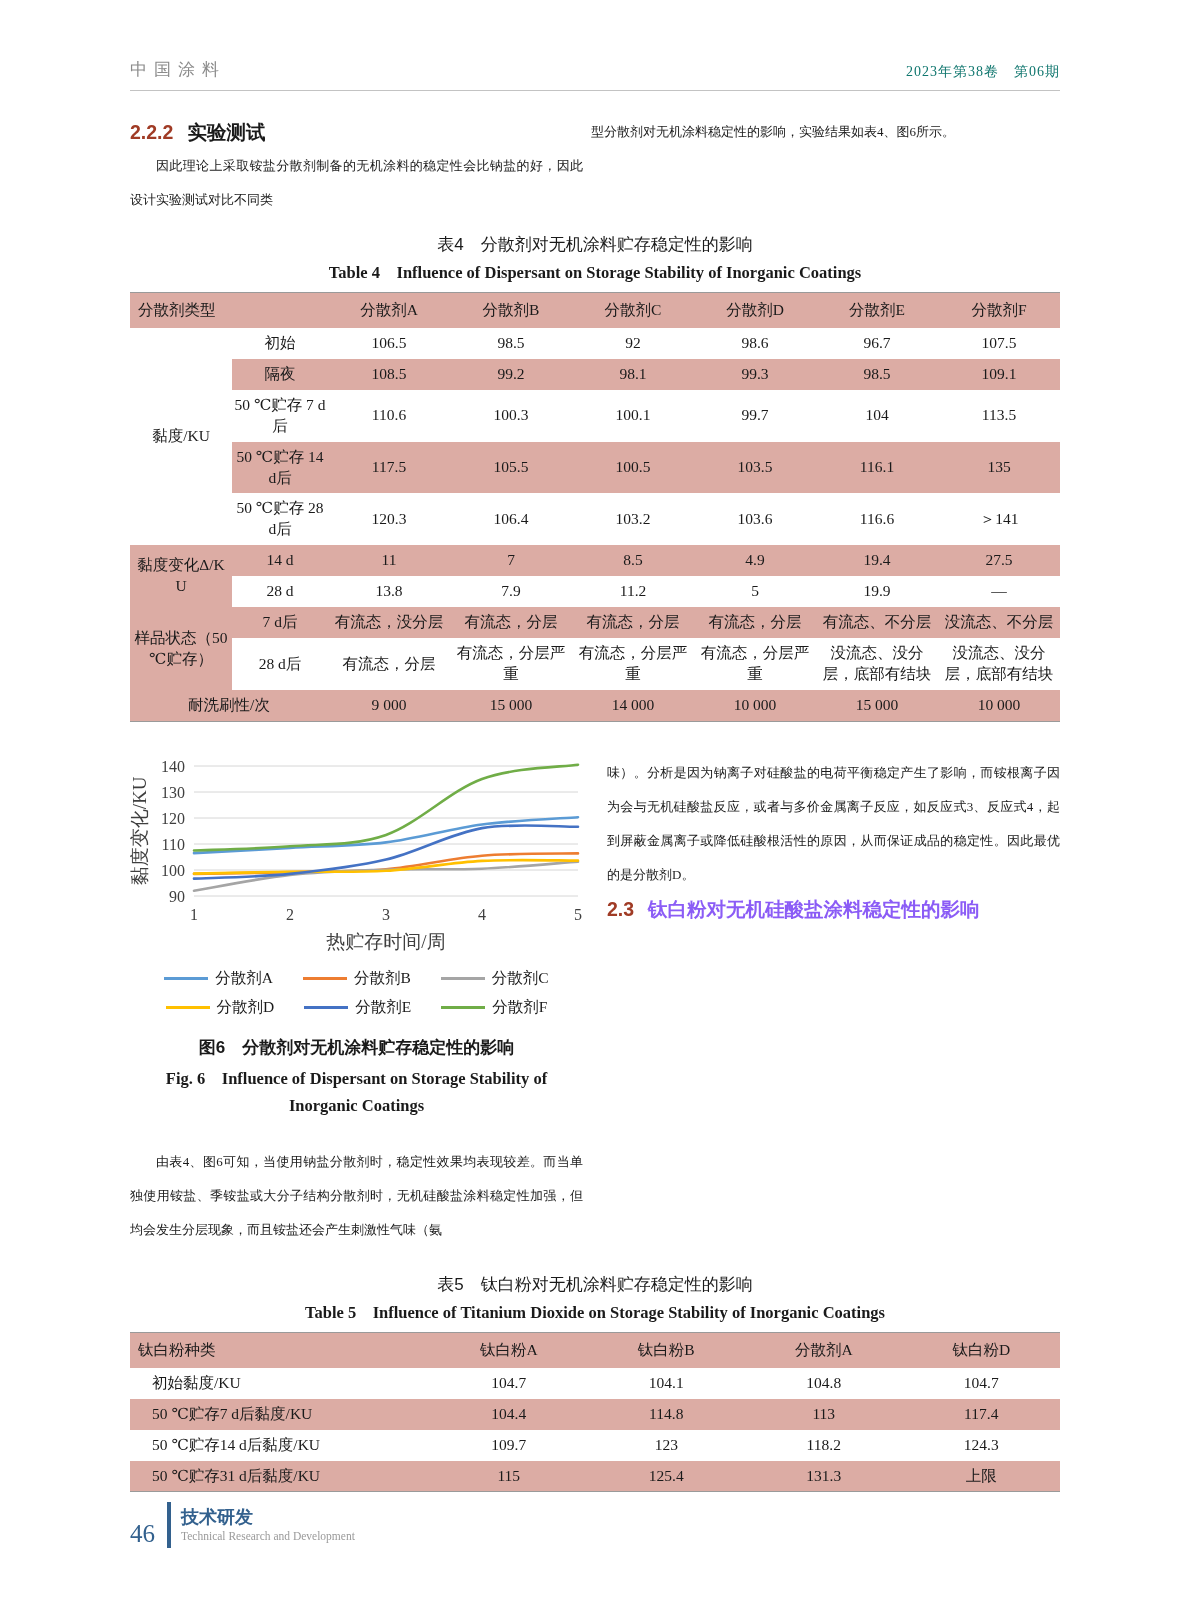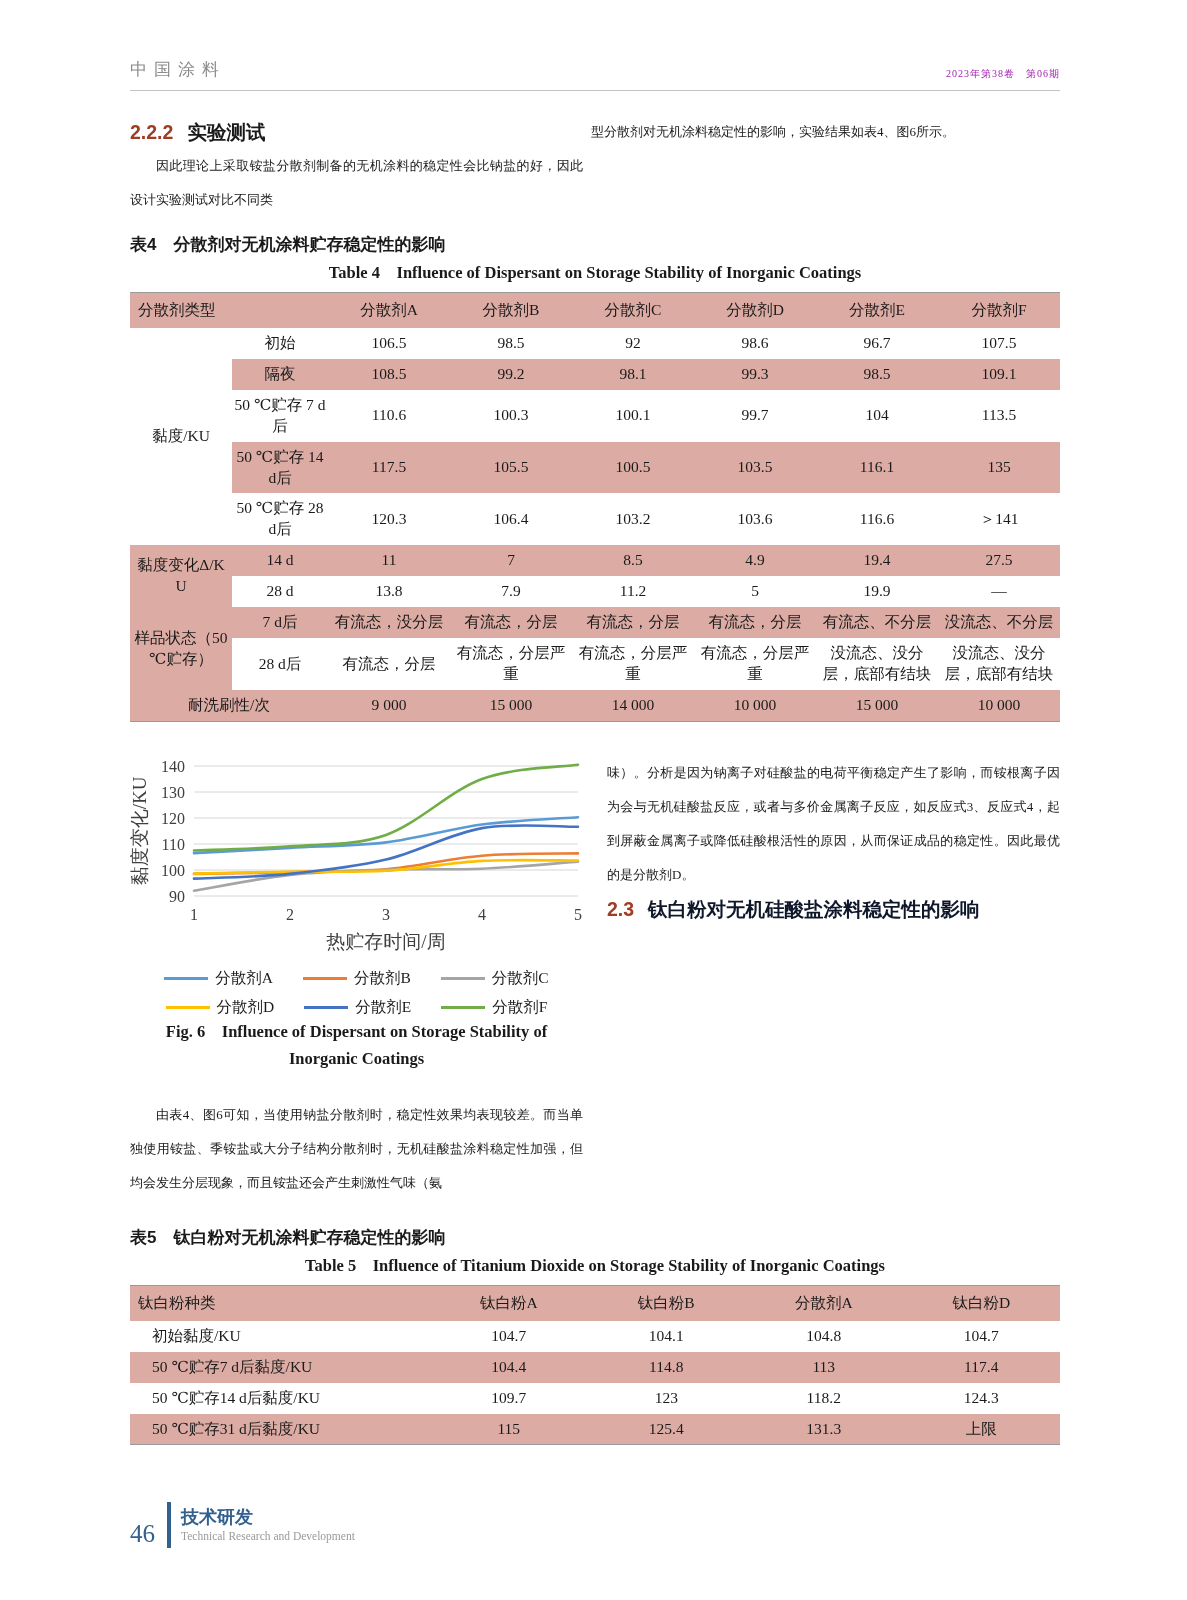--- a/index.html
+++ b/index.html
@@ -5,35 +5,35 @@
   html,body{margin:0;padding:0;background:#ffffff;}
   .page{
     position:relative; width:1187px; height:1600px; background:#fff;
     box-sizing:border-box; padding:58px 127px 0 130px; overflow:hidden;
     font-family:"Liberation Serif","DejaVu Serif",serif; color:#1a1a1a;
   }
   
   .pg-header{display:flex; justify-content:space-between; align-items:flex-end;
     padding-bottom:9px; border-bottom:1px solid #c3c3c3;}
   .brand{font-size:17px; color:#8b8b8b; letter-spacing:7px;}
-  .issue{font-size:10px; color:#a21caf; letter-spacing:1px;}
+  .issue{font-size:14px; color:#0f766e; letter-spacing:1px;}
   
   .cols{display:flex; gap:24px;}
   .col{width:453px; flex:0 0 453px;}
   .para{font-size:13px; line-height:34px; text-align:justify; margin:0;}
   .indent{text-indent:2em;}
   .h-sec{font-family:"Liberation Sans","DejaVu Sans",sans-serif; font-weight:bold;
     font-size:19.5px; line-height:34px; margin:0;}
   .h-num{color:#a03b25; margin-right:14px;}
-  .h-red{color:#0f172a;}
+  .h-red{color:#8b5cf6;}
   .top-block{margin-top:24px;gap:8px;}
   
   .tbl-block{margin-top:16px;}
-  .tbl-title-cn{text-align:left; font-family:"Liberation Sans","DejaVu Sans",sans-serif;
-    font-weight:bold; font-size:17px; margin:0 0 6px 0;}
+  .tbl-title-cn{text-align:center; font-family:"Liberation Sans","DejaVu Sans",sans-serif;
+    font-weight:normal; font-size:17px; margin:0 0 6px 0;}
   .tbl-title-en{text-align:center; font-weight:bold; font-size:16.5px; margin:0 0 8px 0;}
   table.data{border-collapse:collapse; width:100%; table-layout:fixed;
     border-top:1.5px solid #9a9a9a; border-bottom:1.5px solid #9a9a9a;}
   table.data td, table.data th{font-weight:normal; font-size:15.5px; line-height:1.35;
     padding:5px 2px; text-align:center; vertical-align:middle; word-break:break-all;}
   table.data th{background:#dcaca4; padding:7px 2px;}
   table.data th.first, table.data td.rowlabel{text-align:left; padding-left:8px; word-break:keep-all;}
   tr.alt td{background:#dcaca4;}
   td.glabel{background:#ffffff; text-align:left; padding-left:8px;}
   td.glabel.pink{background:#dcaca4;}
@@ -255,20 +255,21 @@
             <span class="legend-item">
               <span class="legend-swatch" style="background: rgb(68, 114, 196);"></span>
               <span class="legend-label">分散剂E</span>
             </span>
             <span class="legend-item">
               <span class="legend-swatch" style="background: rgb(112, 173, 71);"></span>
               <span class="legend-label">分散剂F</span>
             </span>
           </div>
       </div>
+      <p class="fig-cap-cn">图6　分散剂对无机涂料贮存稳定性的影响</p>
       <p class="fig-cap-en">Fig. 6　Influence of Dispersant on Storage Stability of Inorganic Coatings</p>
       <p class="para indent after-fig">由表4、图6可知，当使用钠盐分散剂时，稳定性效果均表现较差。而当单独使用铵盐、季铵盐或大分子结构分散剂时，无机硅酸盐涂料稳定性加强，但均会发生分层现象，而且铵盐还会产生刺激性气味（氨</p>
     </div>
     <div class="col">
       <p class="para">味）。分析是因为钠离子对硅酸盐的电荷平衡稳定产生了影响，而铵根离子因为会与无机硅酸盐反应，或者与多价金属离子反应，如反应式3、反应式4，起到屏蔽金属离子或降低硅酸根活性的原因，从而保证成品的稳定性。因此最优的是分散剂D。</p>
       <p class="h-sec"><span class="h-num">2.3</span><span class="h-red">钛白粉对无机硅酸盐涂料稳定性的影响</span></p>
     </div>
   </div>
 
   <div class="tbl-block t5">

